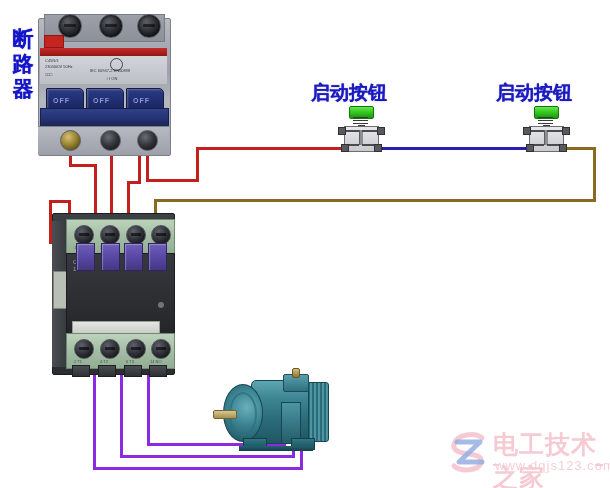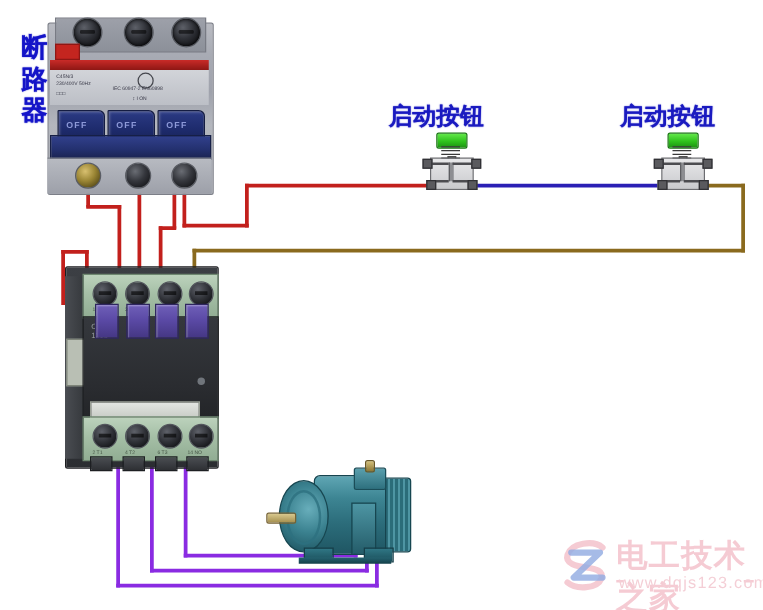--- a/index.html
+++ b/index.html
@@ -210,21 +210,21 @@
     </div>
     <div class="brk-leverbar"></div>
 
     <div class="brk-base"></div>
     <div class="brk-bscrew gold" style="left:22px;"></div>
     <div class="brk-bscrew" style="left:62px;"></div>
     <div class="brk-bscrew" style="left:99px;"></div>
   </div>
 
   <div class="vlabel" style="left:8px;top:26px;">
-    <div style="word-break:break-all;text-align:right;">断路器</div>
+    <div style="word-break:break-all;">断路器</div>
   </div>
 
   <div id="contactor">
     <div class="ct-shell"></div>
     <div class="ct-left"></div>
     <div class="ct-leftnotch"></div>
 
     <div class="ct-termbar top"></div>
     <div class="ct-tscrew" style="left:22px;top:12px;"></div>
     <div class="ct-tscrew" style="left:48px;top:12px;"></div>

